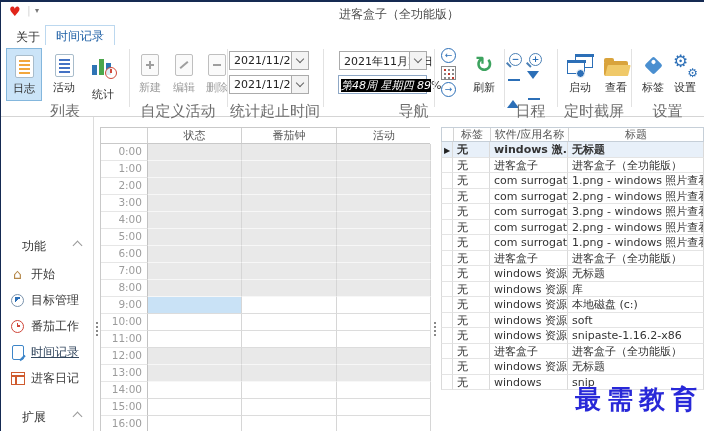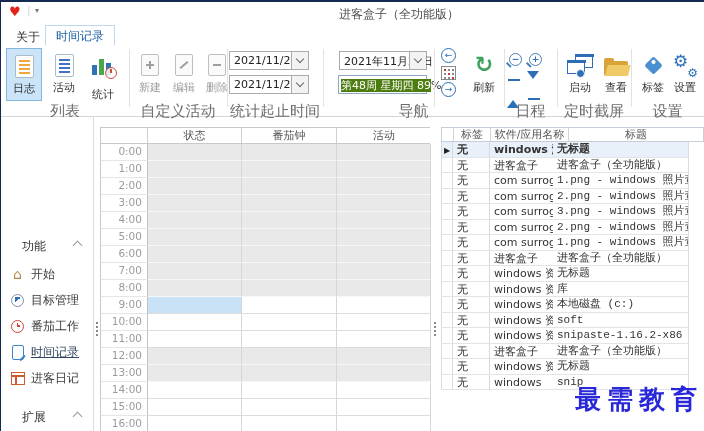--- a/index.html
+++ b/index.html
@@ -43,21 +43,21 @@
   .stats .b2{position:absolute;left:8px;bottom:2px;width:5px;height:16px;background:#4ca64c;}
   .stats .b3{position:absolute;left:15px;bottom:2px;width:5px;height:12px;background:#2e74b5;}
   .stats .clk{position:absolute;right:-2px;bottom:-2px;width:10px;height:10px;border:1.5px solid #d04a3a;border-radius:50%;background:rgba(255,255,255,.85);}
   .stats .clk::after{content:"";position:absolute;left:4px;top:1.5px;width:1.5px;height:3.5px;background:#d04a3a;}
   
   .combo{position:absolute;height:19px;border:1px solid #ababab;background:#fff;font-size:11px;box-sizing:border-box;}
   .combo .val{position:absolute;left:4px;top:2px;color:#222;white-space:nowrap;}
   .combo .dd{position:absolute;right:0;top:0;width:16px;height:100%;border-left:1px solid #ababab;background:#f3f3f3;text-align:center;}
   .ddv{display:inline-block;width:5px;height:5px;border-right:1.4px solid #666;border-bottom:1.4px solid #666;transform:rotate(45deg);margin-top:4px;}
   .weekbox{position:absolute;height:19px;border:1px solid #8fa8c6;background:#fff;font-size:11px;box-sizing:border-box;padding:2px 2px;white-space:nowrap;}
-  .hl{background:#4d7c0f;color:#fff;}
+  .hl{background:#000000;color:#fff;font-style:italic;}
   
   .circ{position:absolute;width:13px;height:13px;border:1.5px solid #2c6fb7;border-radius:50%;color:#2c6fb7;
         font-size:9px;line-height:13px;text-align:center;box-sizing:content-box;}
   .cal{position:absolute;width:13px;height:12px;border:1px solid #8a8a8a;background:#fff;}
   .cal i{position:absolute;left:2px;top:2px;width:2px;height:2px;background:#c23b2e;
          box-shadow:4px 0 #8a8a8a,8px 0 #8a8a8a,0 4px #8a8a8a,4px 4px #c23b2e,8px 4px #8a8a8a,0 8px #8a8a8a,4px 8px #8a8a8a,8px 8px #c23b2e;}
   .refresh-g{font-size:22px;color:#3da35f;font-weight:bold;line-height:22px;}
   .mag{position:absolute;width:11px;height:11px;border:1.5px solid #4a7fb5;border-radius:50%;color:#2c6fb7;
        font-size:9px;line-height:10px;text-align:center;font-weight:bold;}
   .mag::after{content:"";position:absolute;left:-4px;top:10px;width:6px;height:1.5px;background:#4a7fb5;transform:rotate(45deg);}
@@ -114,21 +114,21 @@
   .tl-cell.sel{background:#c9e2f6 !important;}
   
   .rt{position:absolute;left:440px;top:125px;width:263px;}
   .rt-header{position:relative;height:15px;background:#fff;border:1px solid #c6cfd8;box-sizing:border-box;font-size:11px;color:#555;}
   .rt-hcell{position:absolute;top:0;height:13px;line-height:13px;text-align:center;border-right:1px solid #d4d4d4;box-sizing:border-box;}
   .rt-row{position:relative;height:15.5px;font-size:11px;}
   .rt-cell,.rt-ind{position:absolute;top:0;height:100%;box-sizing:border-box;background:#fff;
            border-right:1px solid #dadada;border-bottom:1px solid #e4e4e4;line-height:15px;
            white-space:nowrap;overflow:hidden;padding-left:4px;}
   .rt-ind{left:0;width:12px;padding-left:2px;border-left:1px solid #dadada;}
-  .rt-tag{left:12px;width:37px;} .rt-app{left:49px;width:78px;} .rt-title{left:112px;width:136px;font-family:Liberation Mono, monospace;}
+  .rt-tag{left:12px;width:37px;} .rt-app{left:49px;width:78px;} .rt-title{left:127px;width:136px;}
   .rt-row.selected .rt-cell,.rt-row.selected .rt-ind{background:#e8f0f9;font-weight:bold;}
   .ptr{font-size:8px;color:#222;line-height:15px;}
   
   .watermark{position:absolute;left:574px;top:380px;font-family:"DejaVu Serif","Liberation Serif",serif;
              font-size:26px;font-weight:bold;color:#2828d8;letter-spacing:6px;white-space:nowrap;}
 </style>
 </head>
 <body>
 
 <div id="app">

